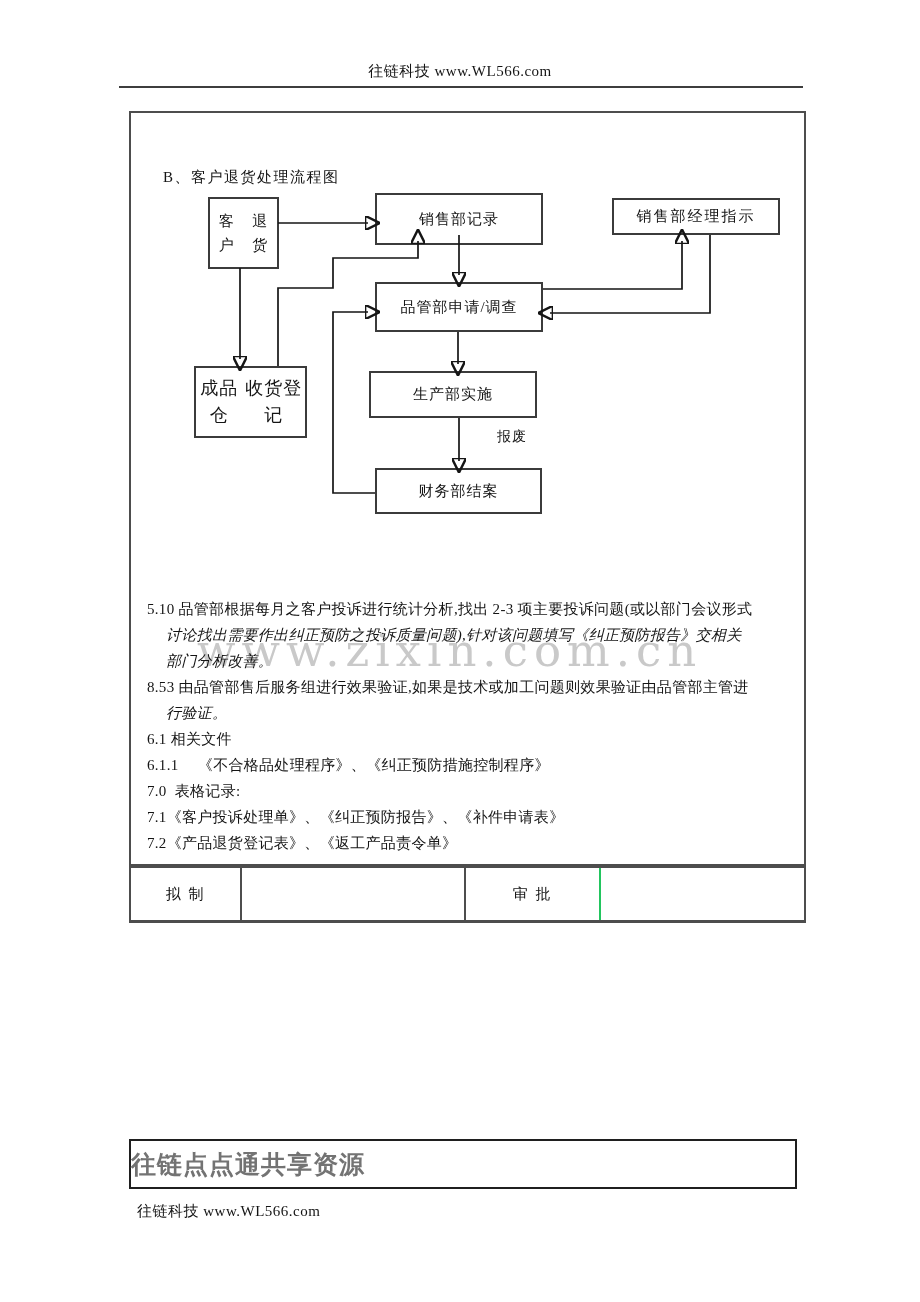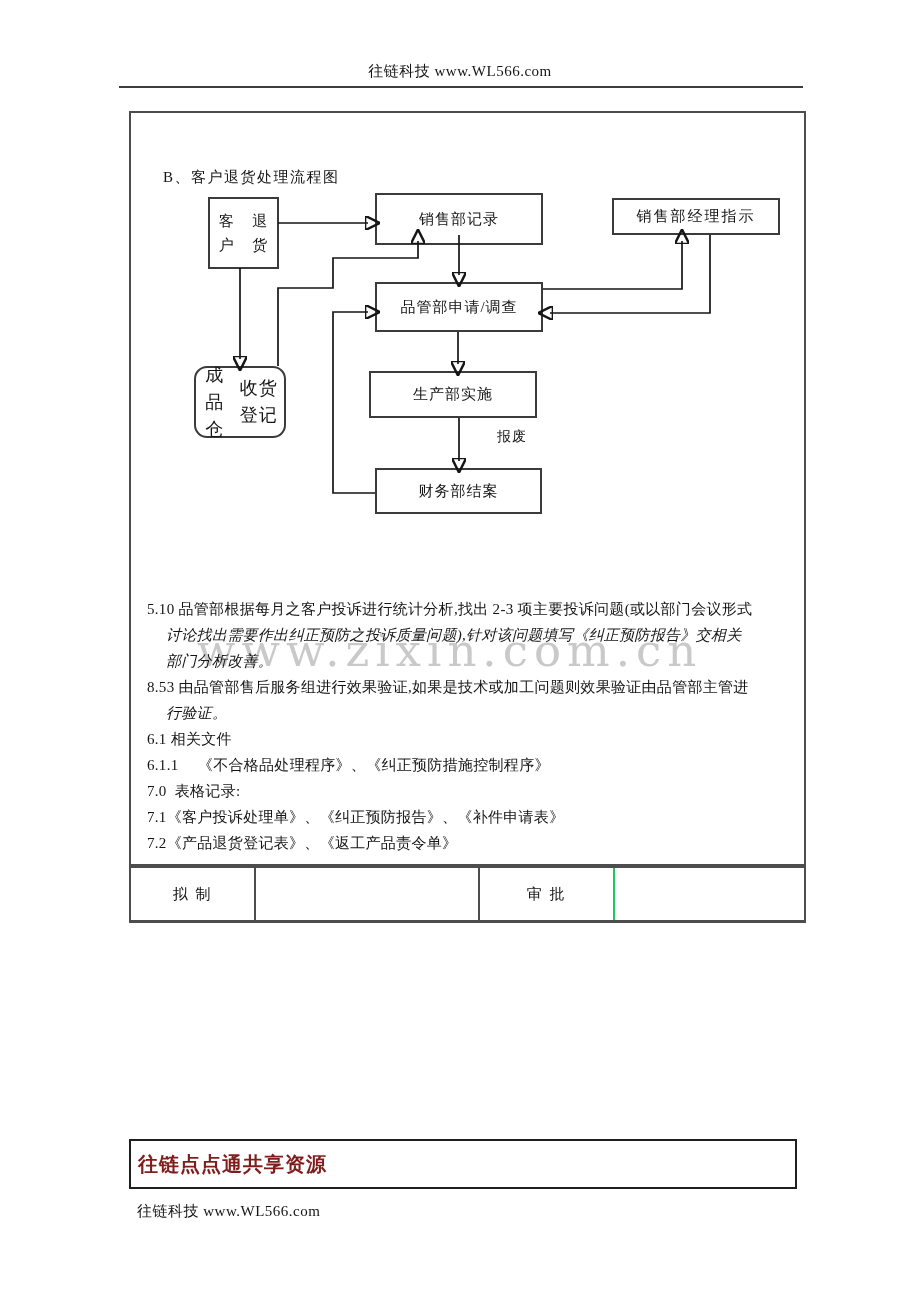--- a/index.html
+++ b/index.html
@@ -34,21 +34,21 @@
   
   .fc-box{
     position:absolute;border:2px solid #3b3b3b;box-sizing:border-box;
     display:flex;flex-direction:row;align-items:center;justify-content:center;
     font-size:15px;letter-spacing:1px;background:#fff;text-align:center;
   }
   .fc-customer{left:208px;top:197px;width:71px;height:72px;line-height:24px;}
   .fc-sales-record{left:375px;top:193px;width:168px;height:52px;}
   .fc-manager{left:612px;top:198px;width:168px;height:37px;letter-spacing:2px;}
   .fc-qc{left:375px;top:282px;width:168px;height:50px;}
-  .fc-warehouse{left:194px;top:366px;width:92px;height:72px;font-size:18px;line-height:27px;letter-spacing:1px;border-radius:13px;}
+  .fc-warehouse{left:194px;top:366px;width:113px;height:72px;font-size:18px;line-height:27px;letter-spacing:1px;}
   .fc-production{left:369px;top:371px;width:168px;height:47px;}
   .fc-finance{left:375px;top:468px;width:167px;height:46px;justify-content:center;}
   .scrap-label{
     position:absolute;left:497px;top:428px;font-size:14px;letter-spacing:1px;
   }
   .arrow-layer{
     position:absolute;left:0;top:0;width:920px;height:1302px;
     pointer-events:none;
   }
   .arrow-layer path{stroke:#151515;stroke-width:1.7;fill:none;}
@@ -74,34 +74,33 @@
     box-sizing:border-box;display:flex;
     border-left:2px solid #4d4d4d;border-right:2px solid #4d4d4d;
     border-top:2px solid #4d4d4d;border-bottom:3px solid #4d4d4d;
     background:#fff;
   }
   .approval-table .cell{
     box-sizing:border-box;height:100%;
     display:flex;align-items:center;justify-content:center;
     font-size:15px;letter-spacing:2px;
   }
-  .cell-draft-label{width:125px;border-right:2px solid #4d4d4d;}
+  .cell-draft-label{width:111px;border-right:2px solid #4d4d4d;}
   .cell-draft-value{width:224px;border-right:2px solid #4d4d4d;}
   .cell-approve-label{width:135px;border-right:2px solid #22c55e;}
   .cell-approve-value{flex:1;}
   
   .share-box{
     position:absolute;left:129px;top:1139px;width:668px;height:50px;
     border:2px solid #1f1f1f;box-sizing:border-box;background:#fff;
     display:flex;align-items:center;
   }
   .share-box .share-text{
-    padding-left:7px;
     font-family:"DejaVu Sans","Liberation Sans",sans-serif;
-    font-weight:bold;font-size:20px;letter-spacing:1px;color:#7f1d1d;
+    font-weight:bold;font-size:25px;letter-spacing:1px;color:#737373;
   }
 </style>
 </head>
 <body>
 
 <div class="page">
 
   <div class="header-text">往链科技 www.WL566.com</div>
   <div class="header-rule"></div>
 

